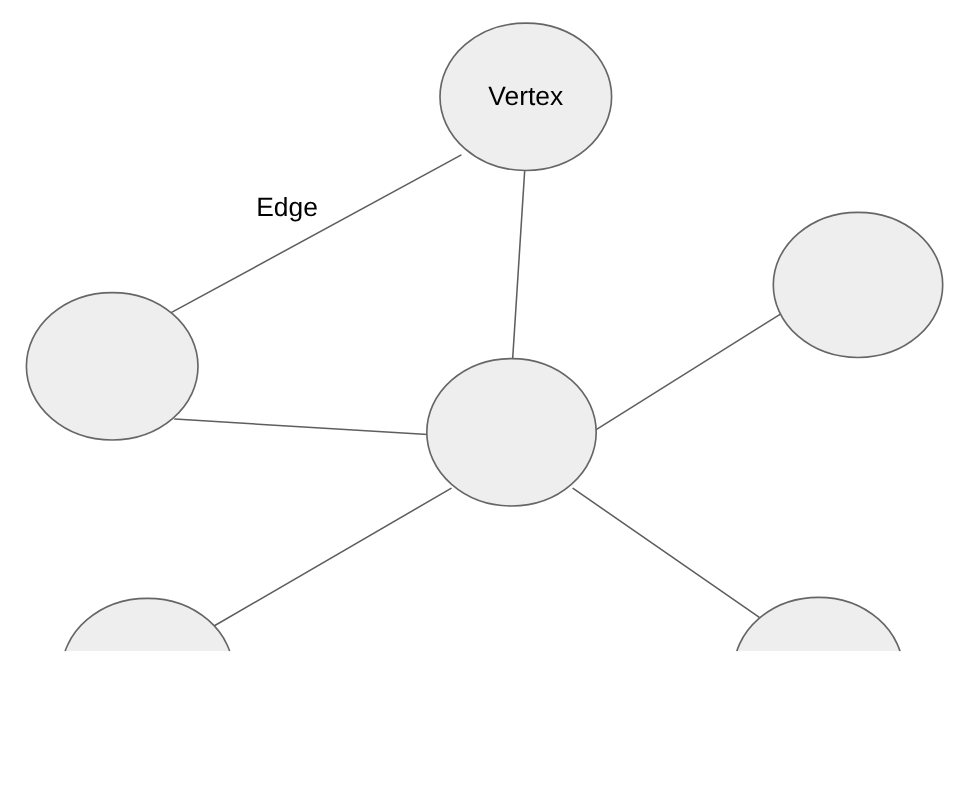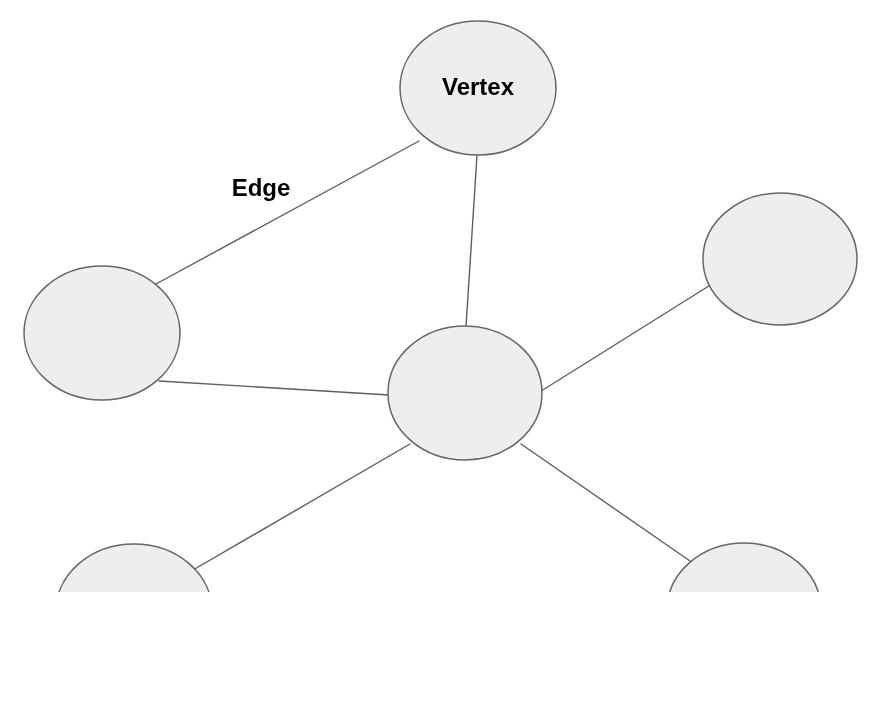--- a/index.html
+++ b/index.html
@@ -10,21 +10,20 @@
   }
   body {
     font-family: "Liberation Sans", sans-serif;
   }
   #canvas-wrap {
     position: relative;
     width: 877px;
     height: 592px;
     background: #ffffff;
     overflow: hidden;
-    font-weight: bold;
   }
   svg#graph-svg {
     display: block;
     width: 877px;
     height: 721px;
   }
   .graph-edge {
     stroke: #5e5e5e;
     stroke-width: 1.4;
     fill: none;

